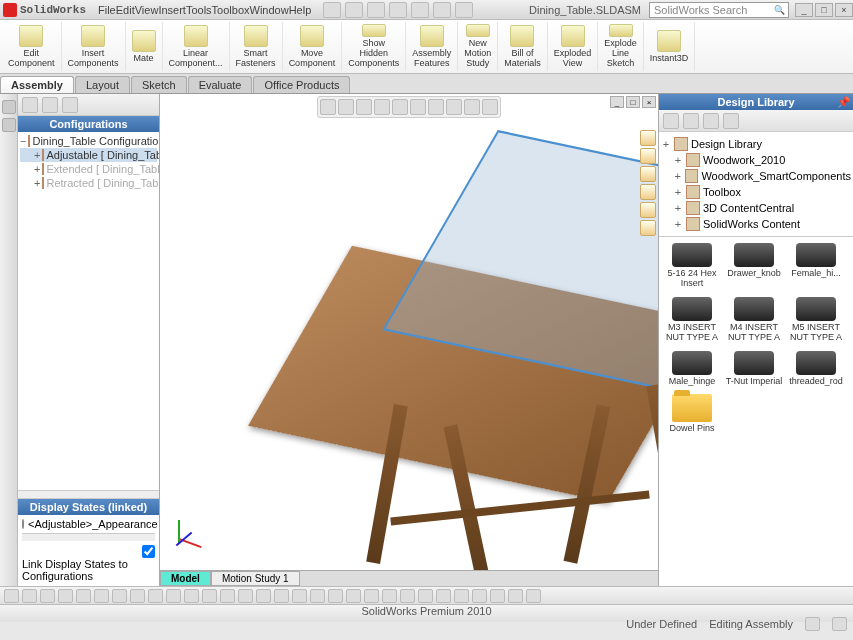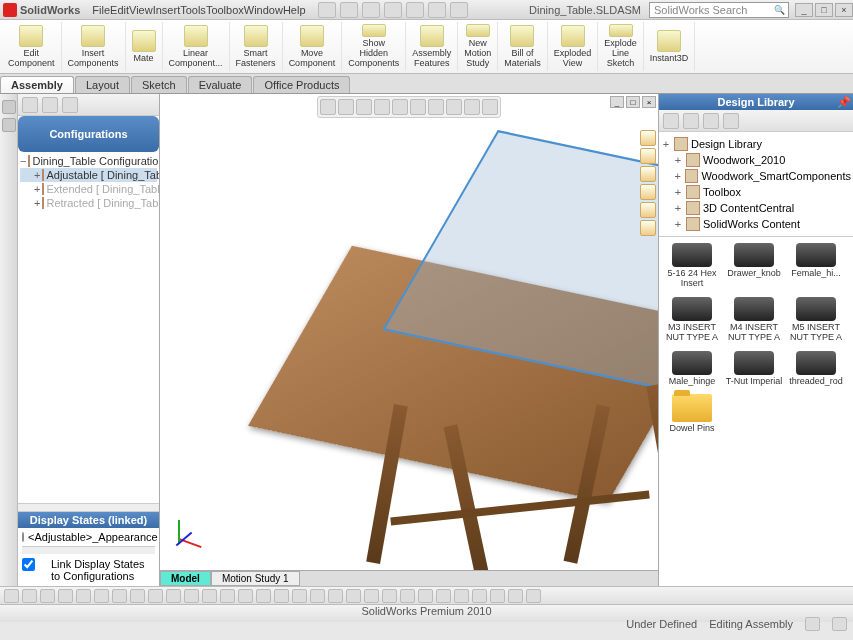--- a/index.html
+++ b/index.html
@@ -1,19 +1,19 @@
 <!DOCTYPE html>
 <html><head>
 <meta charset="utf-8">
 <style>
 * { margin:0; padding:0; box-sizing:border-box; font-family:"Segoe UI",Tahoma,Arial,sans-serif; font-size:11px; }
 body { width:853px; height:640px; background:#e8e8e8; overflow:hidden; position:relative; }
 .titlebar { height:20px; background:linear-gradient(#f0f0f0,#d8d8d8); display:flex; align-items:center; border-bottom:1px solid #bbb; }
 .logo { width:14px; height:14px; background:#d22; margin:0 3px; border-radius:2px; }
-.app-title { font-weight:bold; color:#555; }
+.app-title { font-weight:bold; color:#555;font-family:Liberation Mono, monospace; }
 .menu { display:flex; margin-left:12px; color:#444;align-items:flex-end; }
 .menu span { cursor:pointer; }
 .toolbar-small { height:22px; background:linear-gradient(#f4f4f4,#e0e0e0); display:flex; align-items:center; padding:0 4px; gap:4px; border-bottom:1px solid #ccc; }
 .tb-ico { width:18px; height:16px; background:#ddd; border:1px solid #bbb; border-radius:2px; }
 .doc-title { flex:0 0 auto; margin-left:auto; color:#555; padding:0 8px; }
 .search-box { width:140px; height:16px; border:1px solid #999; background:#fff; display:flex; align-items:center; padding:0 9px 0 4px; color:#888; position:relative; }
 .search-box::after { content:"🔍"; position:absolute; right:2px; font-size:9px; }
 .win-buttons { display:flex; gap:2px; margin-left:6px; }
 .win-buttons div { width:18px; height:14px; background:#ddd; border:1px solid #aaa; display:flex; align-items:center; justify-content:center; font-size:9px; color:#444; }
 .ribbon { height:54px; background:linear-gradient(#fff,#f2f2f2); border-bottom:1px solid #bbb; display:flex; padding:2px; }
@@ -22,31 +22,31 @@
 .ribbon-lbl { font-size:9px; color:#333; text-align:center; line-height:1.1; margin-top:2px; white-space:pre; }
 .tabs { height:20px; background:#e0e0e0; display:flex; align-items:flex-end; border-bottom:1px solid #999; }
 .tab { padding:2px 10px; background:#d0d0d0; border:1px solid #aaa; border-bottom:none; margin-right:1px; color:#333; cursor:pointer; border-radius:3px 3px 0 0; }
 .tab.active { background:linear-gradient(#fff,#f4f4f4); font-weight:bold; }
 .main-area { display:flex; height:492px; }
 .left-gutter { width:18px; background:linear-gradient(90deg,#f0f0f0,#d8d8d8); border-right:1px solid #bbb; display:flex; flex-direction:column; align-items:center; padding-top:6px; gap:4px; }
 .gut-ico { width:14px; height:14px; background:#ccc; border:1px solid #aaa; border-radius:2px; }
 .left-panel { width:142px; background:#fff; border-right:1px solid #aaa; display:flex; flex-direction:column; }
 .lp-toolbar { height:22px; background:linear-gradient(#f4f4f4,#e0e0e0); border-bottom:1px solid #ccc; display:flex; align-items:center; gap:4px; padding:0 4px; }
 .lp-ico { width:16px; height:16px; background:#ddd; border:1px solid #bbb; border-radius:2px; }
-.lp-header { background:linear-gradient(#5a8cc8,#3a6ca8); color:#fff; font-weight:bold; padding:12px 6px; text-align:center;border-radius:6px; }
+.lp-header { background:linear-gradient(#5a8cc8,#3a6ca8); color:#fff; font-weight:bold; padding:2px 6px; text-align:center; }
 .lp-tree { flex:1; overflow:hidden; padding:2px; color:#333; }
 .tree-row { display:flex; align-items:center; padding:1px 0; white-space:nowrap; }
 .tree-exp { width:10px; text-align:center; color:#666; }
 .tree-ico { width:12px; height:12px; background:#dca; border:1px solid #b86; margin:0 2px; }
 .tree-row.sel { background:#cde; }
 .tree-row.gray { color:#aaa; }
 .display-states { border-top:1px solid #ccc; }
 .ds-header { background:linear-gradient(#5a8cc8,#3a6ca8); color:#fff; font-weight:bold; padding:2px 0; text-align:center; }
 .ds-body { padding:2px 4px; background:#fff; }
-.ds-check { display:flex; align-items:flex-start; gap:16px; padding:2px 0; }
+.ds-check { display:flex; align-items:flex-end; gap:0; padding:2px 0;flex-direction:column; }
 .viewport { flex:1; background:#fff; position:relative; overflow:hidden; }
 .vp-toolbar { position:absolute; top:2px; left:50%; transform:translateX(-50%); display:flex; gap:2px; background:rgba(240,240,240,0.9); padding:2px; border:1px solid #ccc; border-radius:3px; z-index:10; }
 .vp-ico { width:16px; height:16px; background:#ddd; border:1px solid #bbb; border-radius:2px; }
 .vp-close { position:absolute; top:2px; right:2px; display:flex; gap:2px; z-index:10; }
 .vp-close div { width:14px; height:12px; background:#ddd; border:1px solid #aaa; font-size:8px; display:flex; align-items:center; justify-content:center; }
 .ctx-toolbar { position:absolute; right:2px; top:36px; display:flex; flex-direction:column; gap:2px; z-index:10; }
 .ctx-ico { width:16px; height:16px; background:linear-gradient(#ffe,#ec8); border:1px solid #ca6; border-radius:2px; }
 .model-3d { position:absolute; top:10px; left:0; right:0; bottom:0; }
 .table-top-glass { position:absolute; width:320px; height:200px; left:280px; top:60px; background:rgba(150,180,210,0.35); border:2px solid #4a90d0; transform:skew(-30deg,12deg); }
 .table-top-wood { position:absolute; width:360px; height:180px; left:140px; top:180px; background:linear-gradient(135deg,#b8875a,#8a5a30); transform:skew(-30deg,12deg); box-shadow:2px 2px 6px rgba(0,0,0,0.4); }

